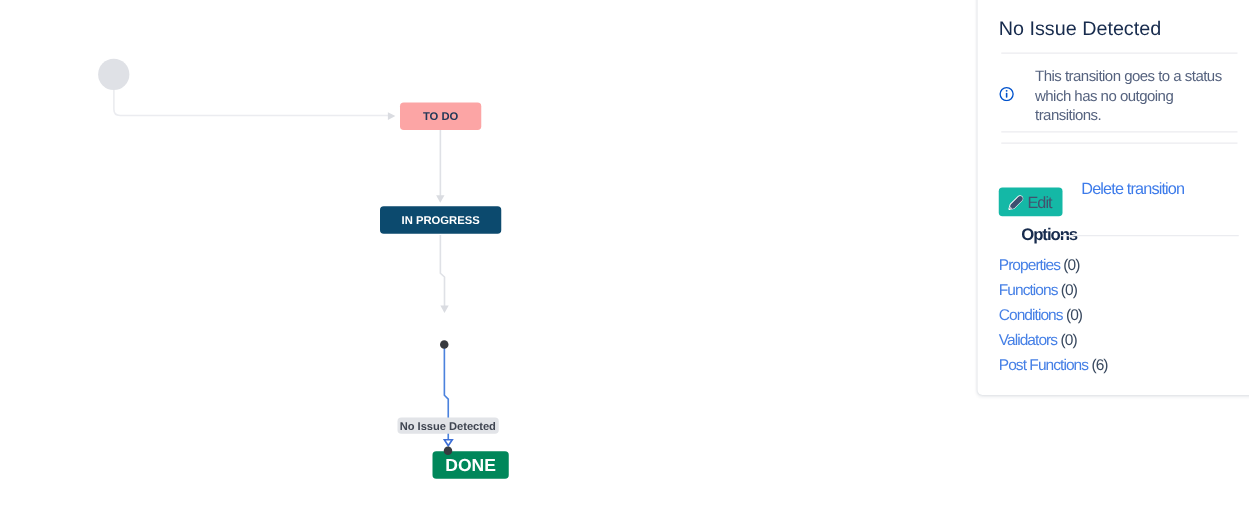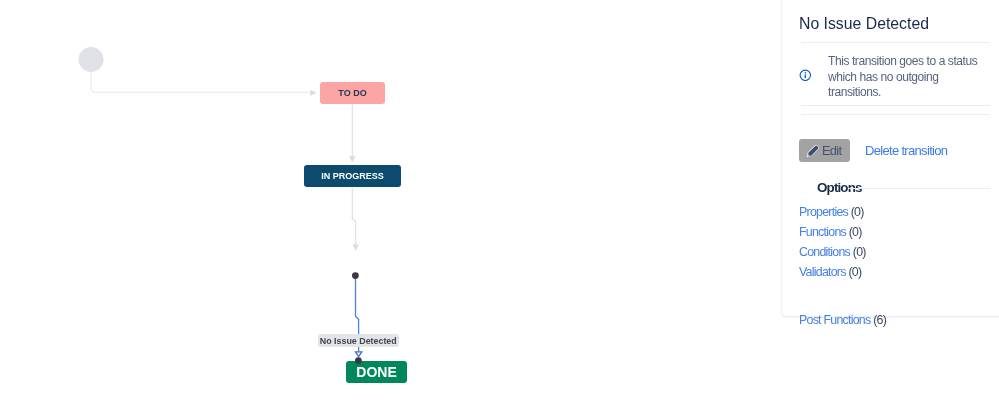--- a/index.html
+++ b/index.html
@@ -18,22 +18,22 @@
   .edge-label{position:absolute;background:#e2e4e8;border-radius:3px;color:#3f4551;font-weight:bold;}
 
   
   #panel{position:absolute;left:782px;top:-6px;width:250px;height:322px;background:#fff;
          border-radius:0 0 4px 4px;
          box-shadow:0 1px 3px rgba(9,30,66,.09), 0 0 2px rgba(9,30,66,.09);}
   .p-title{position:absolute;left:17px;top:22px;color:#172b4d;font-size:15.8px;
            font-weight:400;line-height:16px;}
   .divider{position:absolute;left:19px;width:189px;height:1px;background:#ebecf0;}
   .note{position:absolute;color:#56637f;font-size:12px;line-height:15.6px;letter-spacing:-0.42px;}
-  .btn-edit{position:absolute;background:#a3a3a3;border-radius:3px;color:#42526e;
-            font-size:13px;letter-spacing:-0.8px;display:flex;align-items:center;}
+  .btn-edit{position:absolute;background:#14b8a6;border-radius:3px;color:#42526e;
+            font-size:13px;letter-spacing:-0.8px;display:flex;align-items:center;margin-top:11px;}
   .link{position:absolute;color:#3d7bea;font-size:13px;letter-spacing:-0.68px;cursor:pointer;}
   .opt-h{position:absolute;color:#172b4d;font-size:13.4px;font-weight:700;letter-spacing:-0.85px;}
   .opt{position:absolute;font-size:12.4px;letter-spacing:-0.75px;white-space:nowrap;}
   .opt a{color:#4680e6;text-align:right;}
   .opt .cnt{color:#3a4a60;}
 </style>
 </head>
 <body>
 
 <div id="canvas">
@@ -103,15 +103,15 @@
   <div class="link" style="left:83px;top:148.5px;">Delete transition</div>
 
   <div class="opt-h" style="left:17px;top:186px;margin-left:18px;">Options</div>
   <div class="divider" style="left:65.5px;top:194px;width:143px;"></div>
 
   <div class="opt-list">
       <div class="opt" style="left: 17px; top: 211px;"><a>Properties</a> <span class="cnt">(0)</span></div>
       <div class="opt" style="left: 17px; top: 231.1px;"><a>Functions</a> <span class="cnt">(0)</span></div>
       <div class="opt" style="left: 17px; top: 251.2px;"><a>Conditions</a> <span class="cnt">(0)</span></div>
       <div class="opt" style="left: 17px; top: 271.3px;"><a>Validators</a> <span class="cnt">(0)</span></div>
-      <div class="opt" style="left: 17px; top: 291.4px; margin-top: 28px;"><a>Post Functions</a> <span class="cnt">(6)</span></div>
+      <div class="opt" style="left: 17px; top: 291.4px;"><a>Post Functions</a> <span class="cnt">(6)</span></div>
     </div>
 </div>
 
 </body></html>

